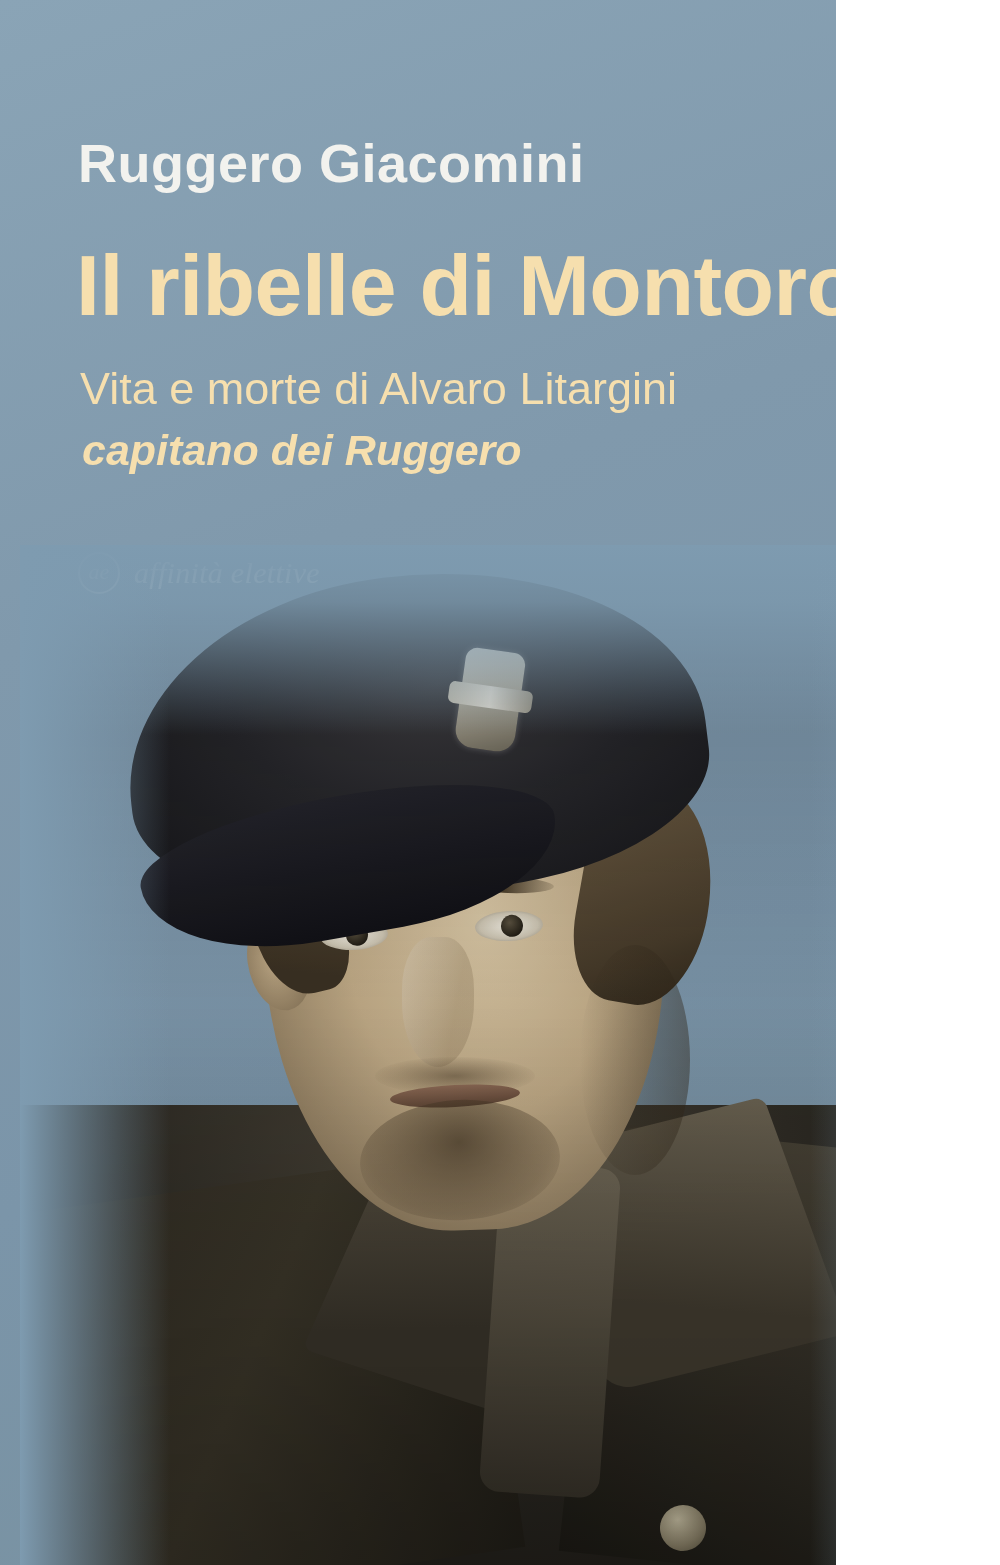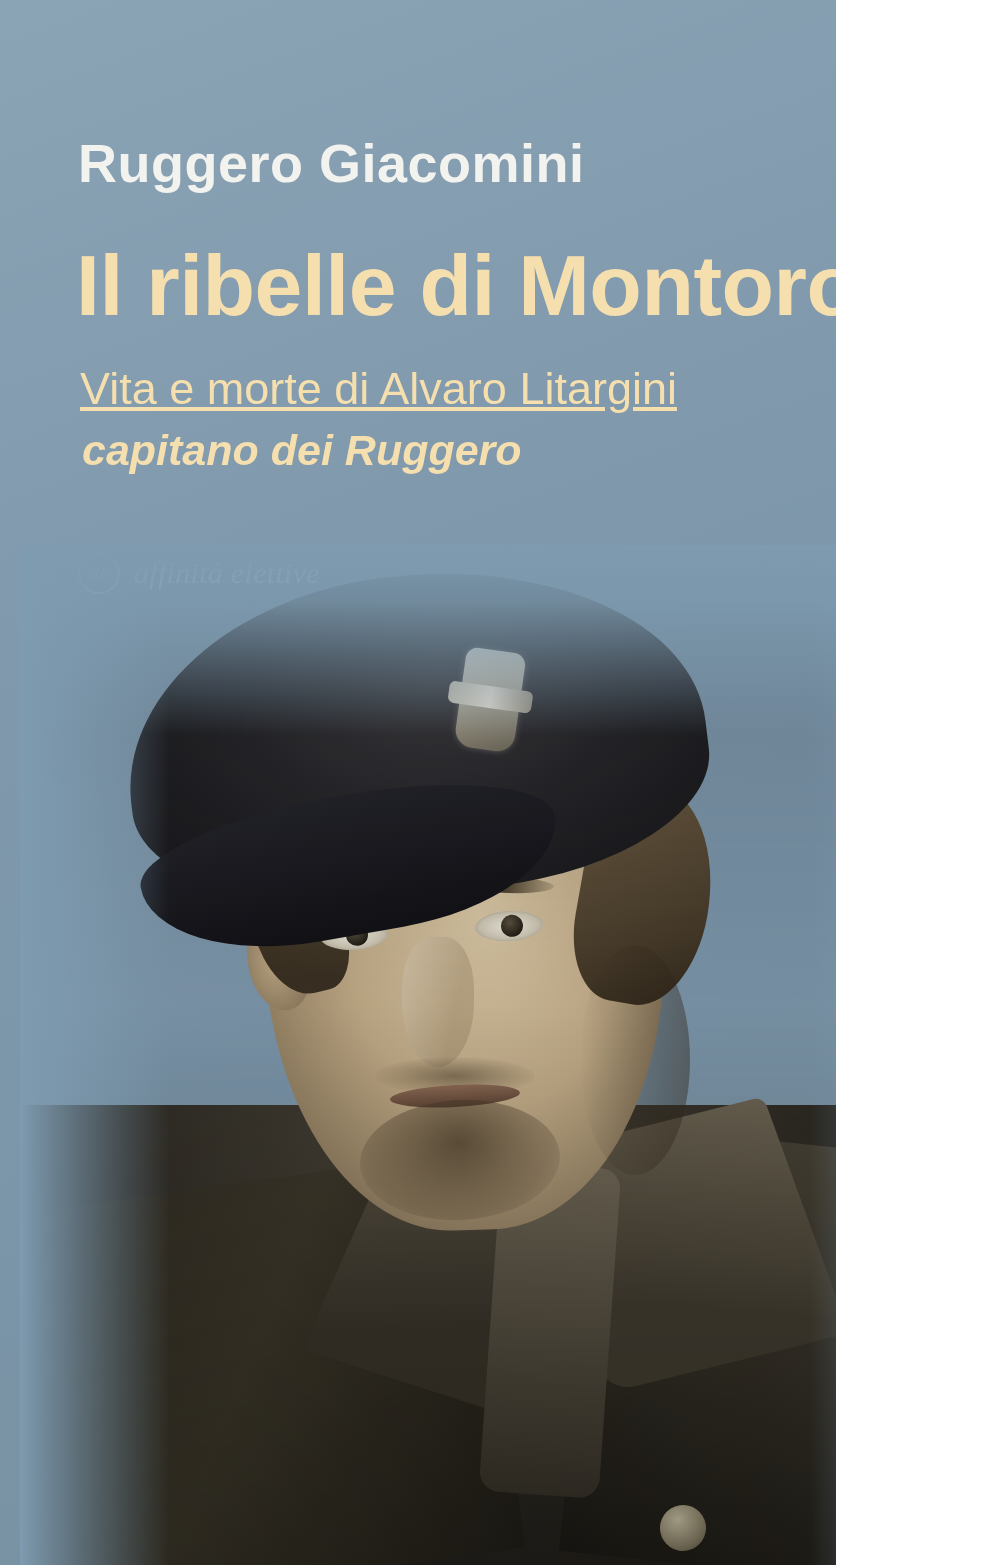--- a/index.html
+++ b/index.html
@@ -45,21 +45,20 @@
     white-space: nowrap;
   }
   .subtitle {
     position: absolute;
     left: 80px;
     top: 362px;
     font-size: 45px;
     color: #f6dfae;
     line-height: 1.18;
     letter-spacing: 0px;
-    text-decoration: underline;
   }
   .subtitle2 {
     position: absolute;
     left: 82px;
     top: 425px;
     font-size: 43px;
     font-style: italic;
     font-weight: bold;
     color: #f6dfae;
     line-height: 1.18;

